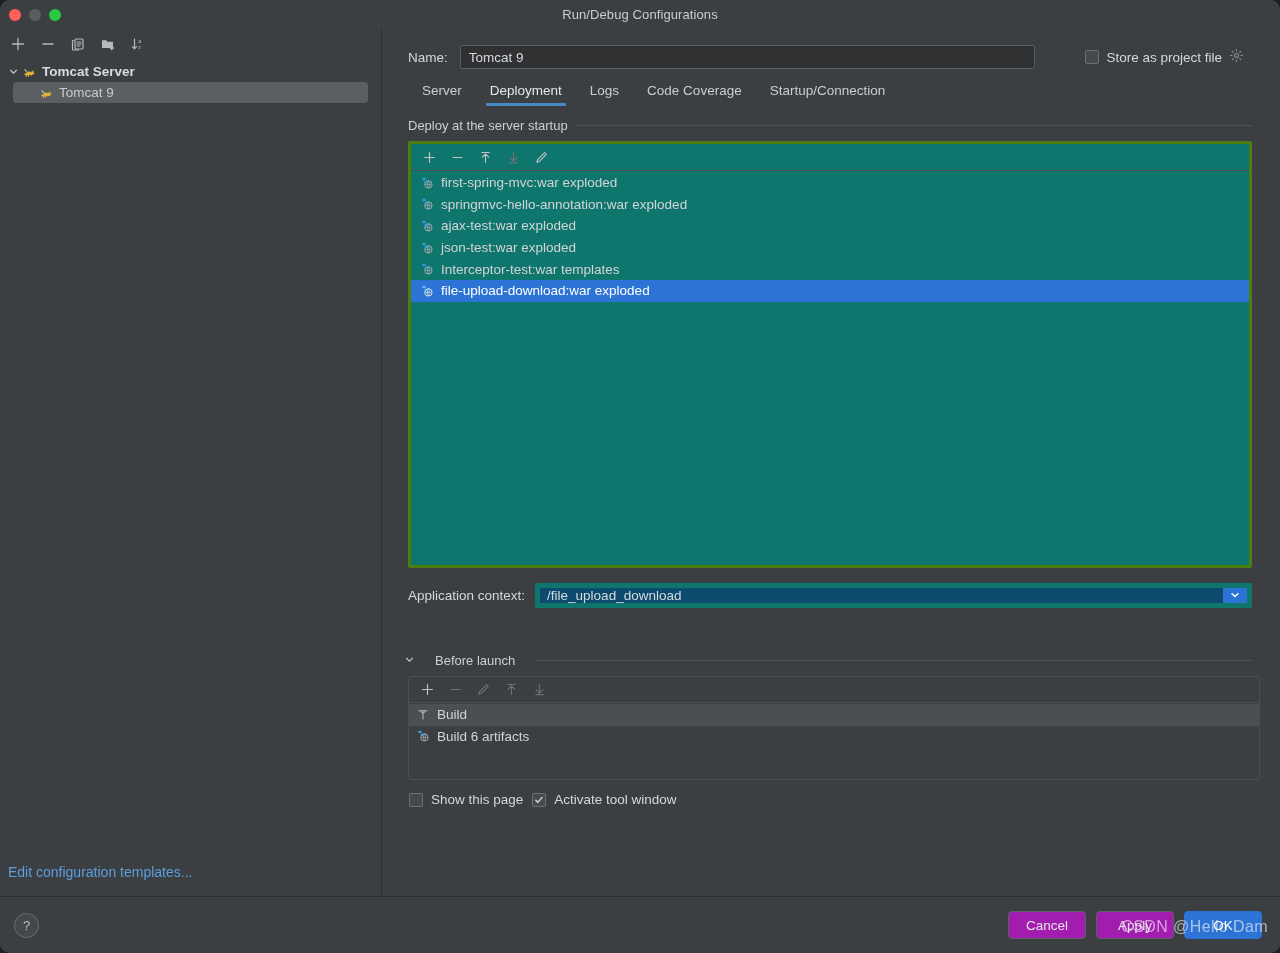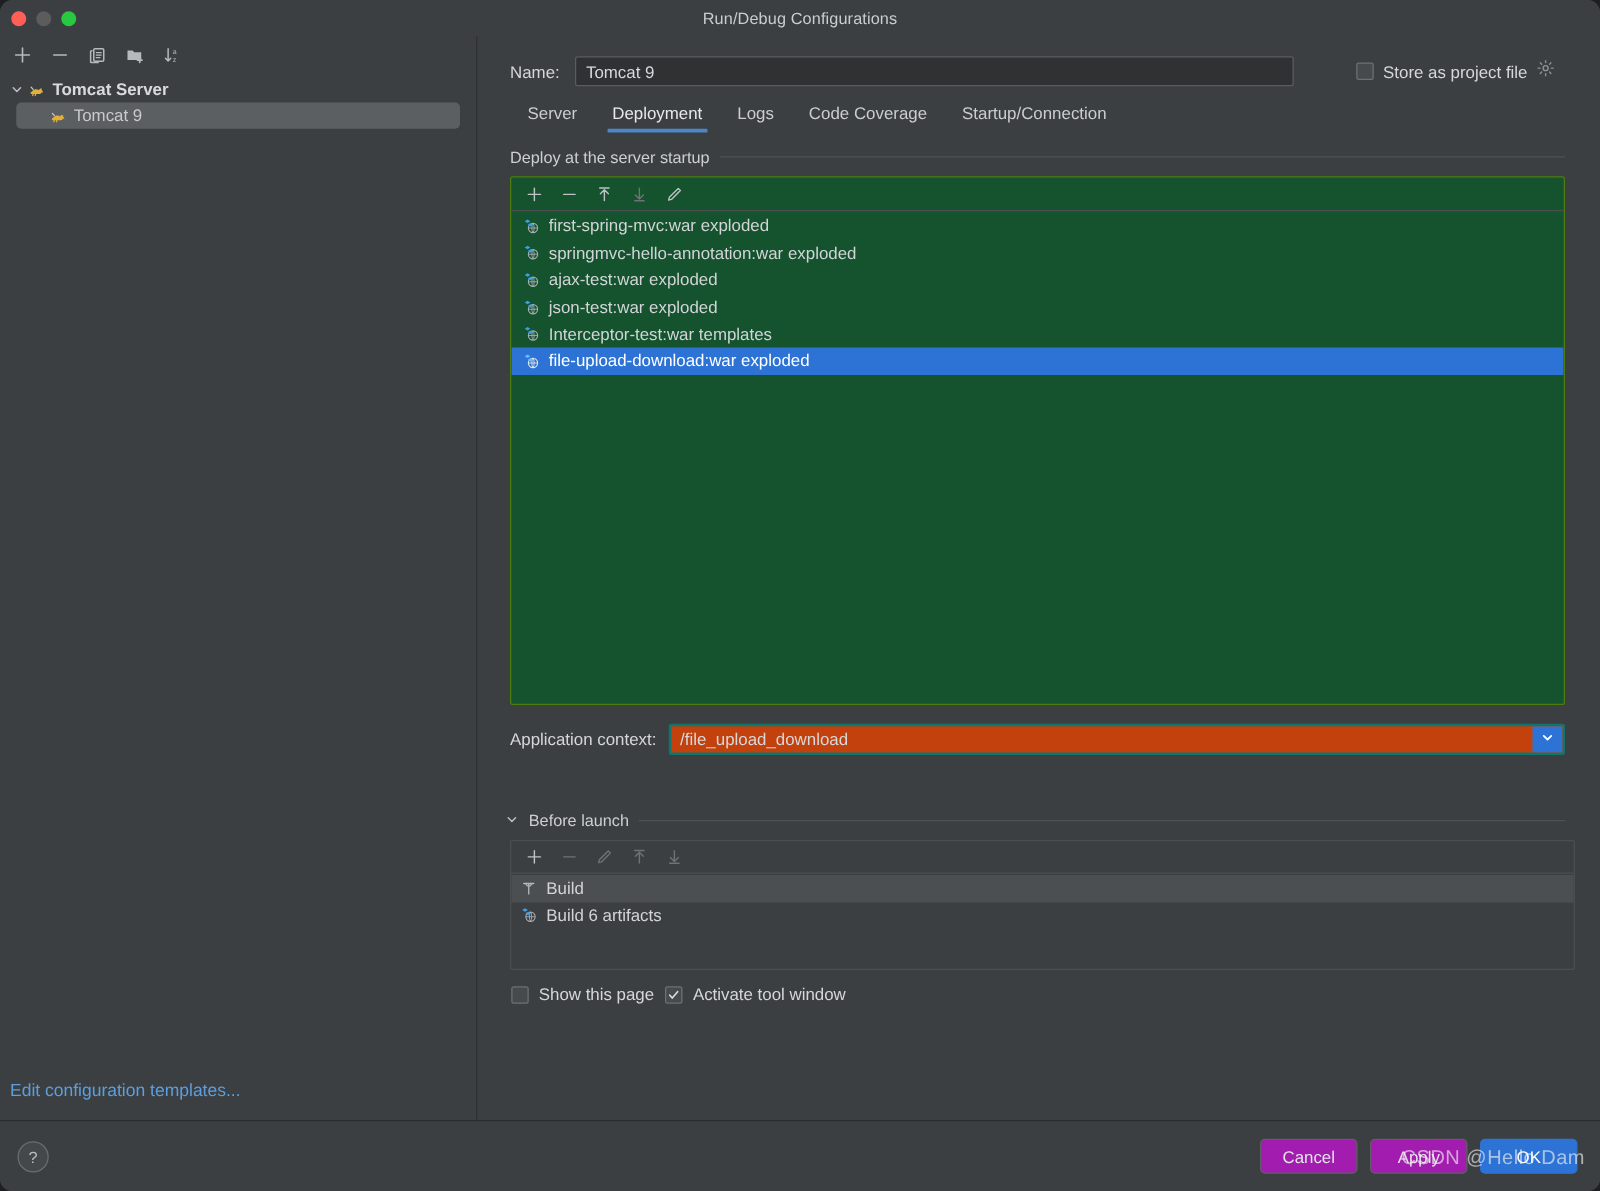--- a/index.html
+++ b/index.html
@@ -223,23 +223,23 @@
   }
   .section-head .rule {
     flex: 1;
     height: 1px;
     background: #4e5254;
   }
 
   
   .deploy-box {
     margin: 8px 28px 0 26px;
-    border: 1px solid #4d7c0f;
+    border: 3px solid #4d7c0f;
     border-radius: 2px;
-    background: #14532d;
+    background: #0f766e;
     height: 421px;
     display: flex;
     flex-direction: column;
     overflow: hidden;
     justify-content: center;
   }
   .deploy-toolbar {
     height: 26px;
     display: flex;
     align-items: center;
@@ -276,22 +276,22 @@
     display: flex;
     align-items: center;
     gap: 10px;
     padding: 15px 28px 0 26px;
   }
   .ctx-label { font-size: 13.5px; color: #d5d7db; }
   .ctx-field {
     flex: 1;
     height: 25px;
     display: flex;
-    background: #c2410c;
-    border: 2px solid #0f766e;
+    background: #0c4a6e;
+    border: 5px solid #0f766e;
     border-radius: 2px;
     overflow: hidden;
     box-sizing: border-box;
   }
   .ctx-input {
     flex: 1;
     background: transparent;
     border: none;
     outline: none;
     color: #d7d9dd;
@@ -305,21 +305,21 @@
     display: flex;
     align-items: center;
     justify-content: center;
     flex: none;
   }
 
   
   .bl-head {
     display: flex;
     align-items: center;
-    gap: 8px;
+    gap: 20px;
     padding: 0 28px 0 22px;
     margin-top: 45px;
     font-size: 13px;
     color: #cdcfd3;
   }
   .bl-head .rule { flex: 1; height: 1px; background: #4e5254; }
 
   .bl-box {
     margin: 8px 20px 0 26px;
     border: 1px solid #4b4e50;

